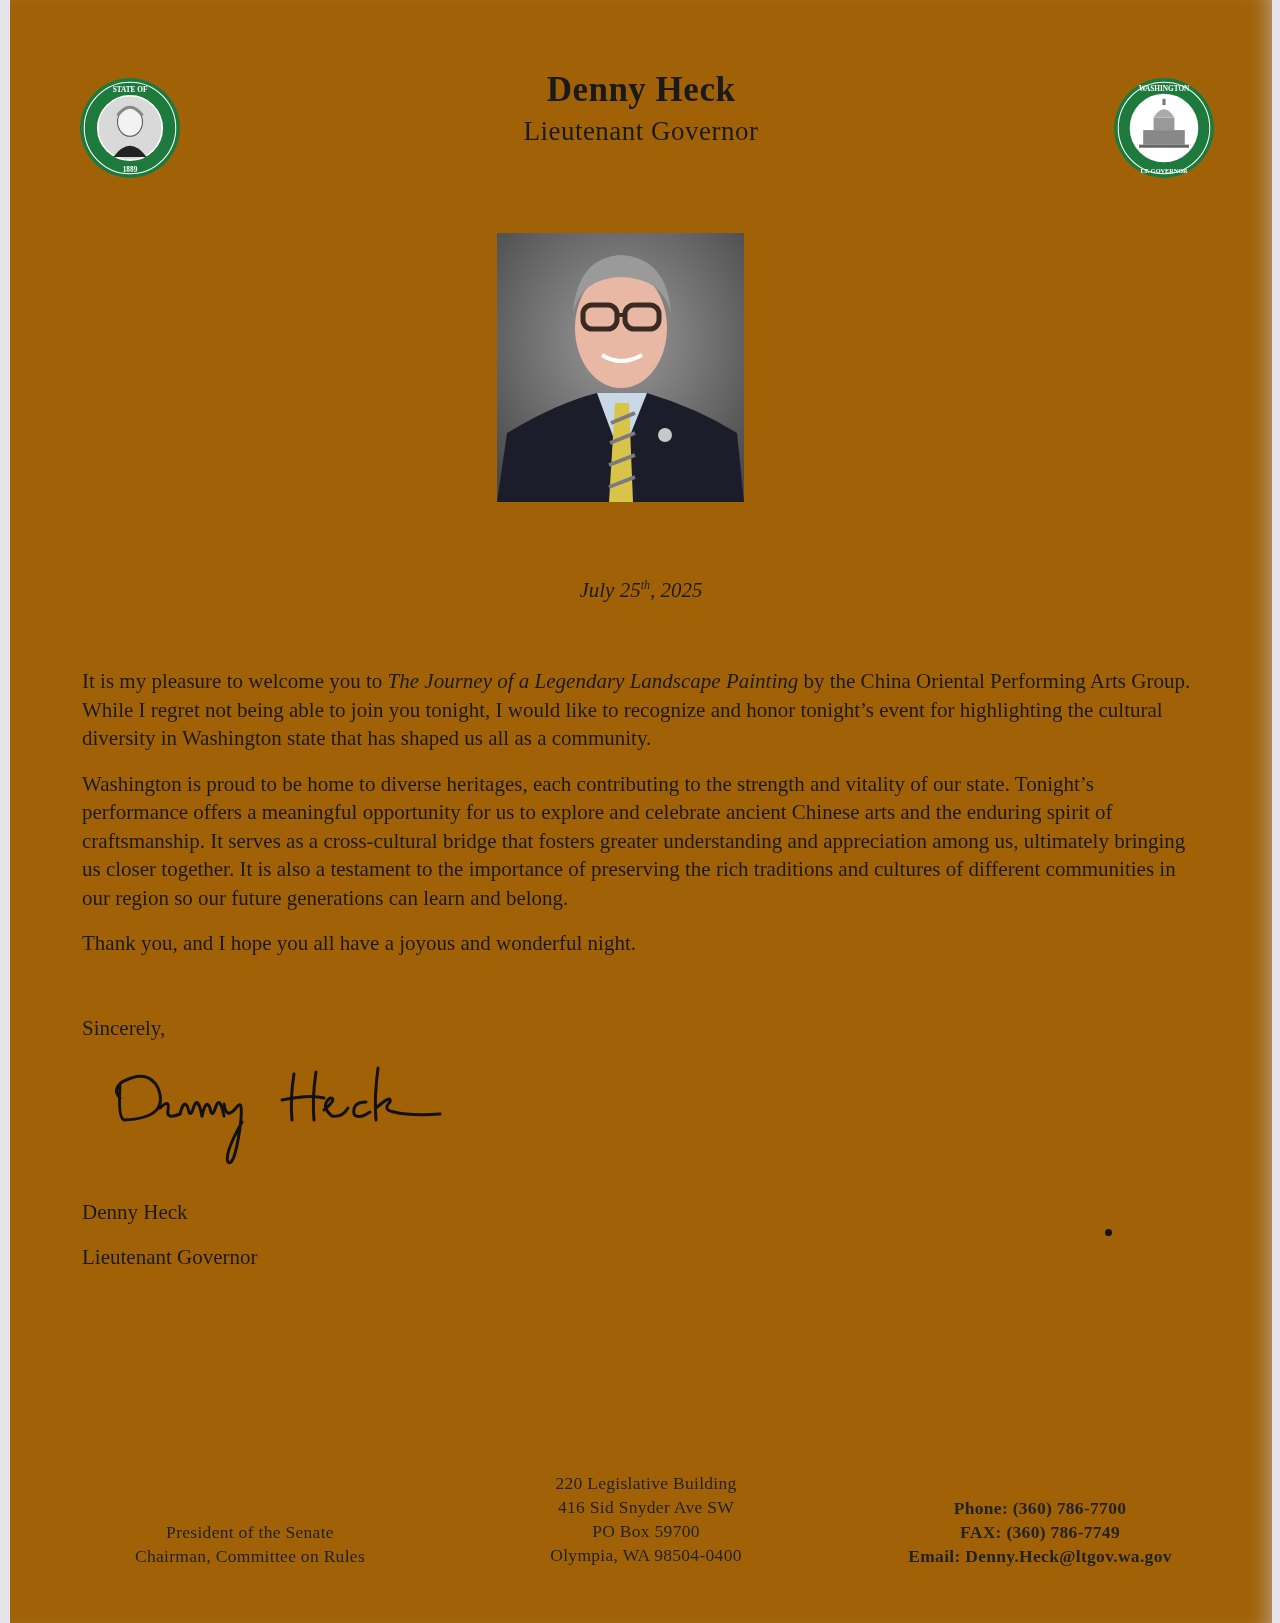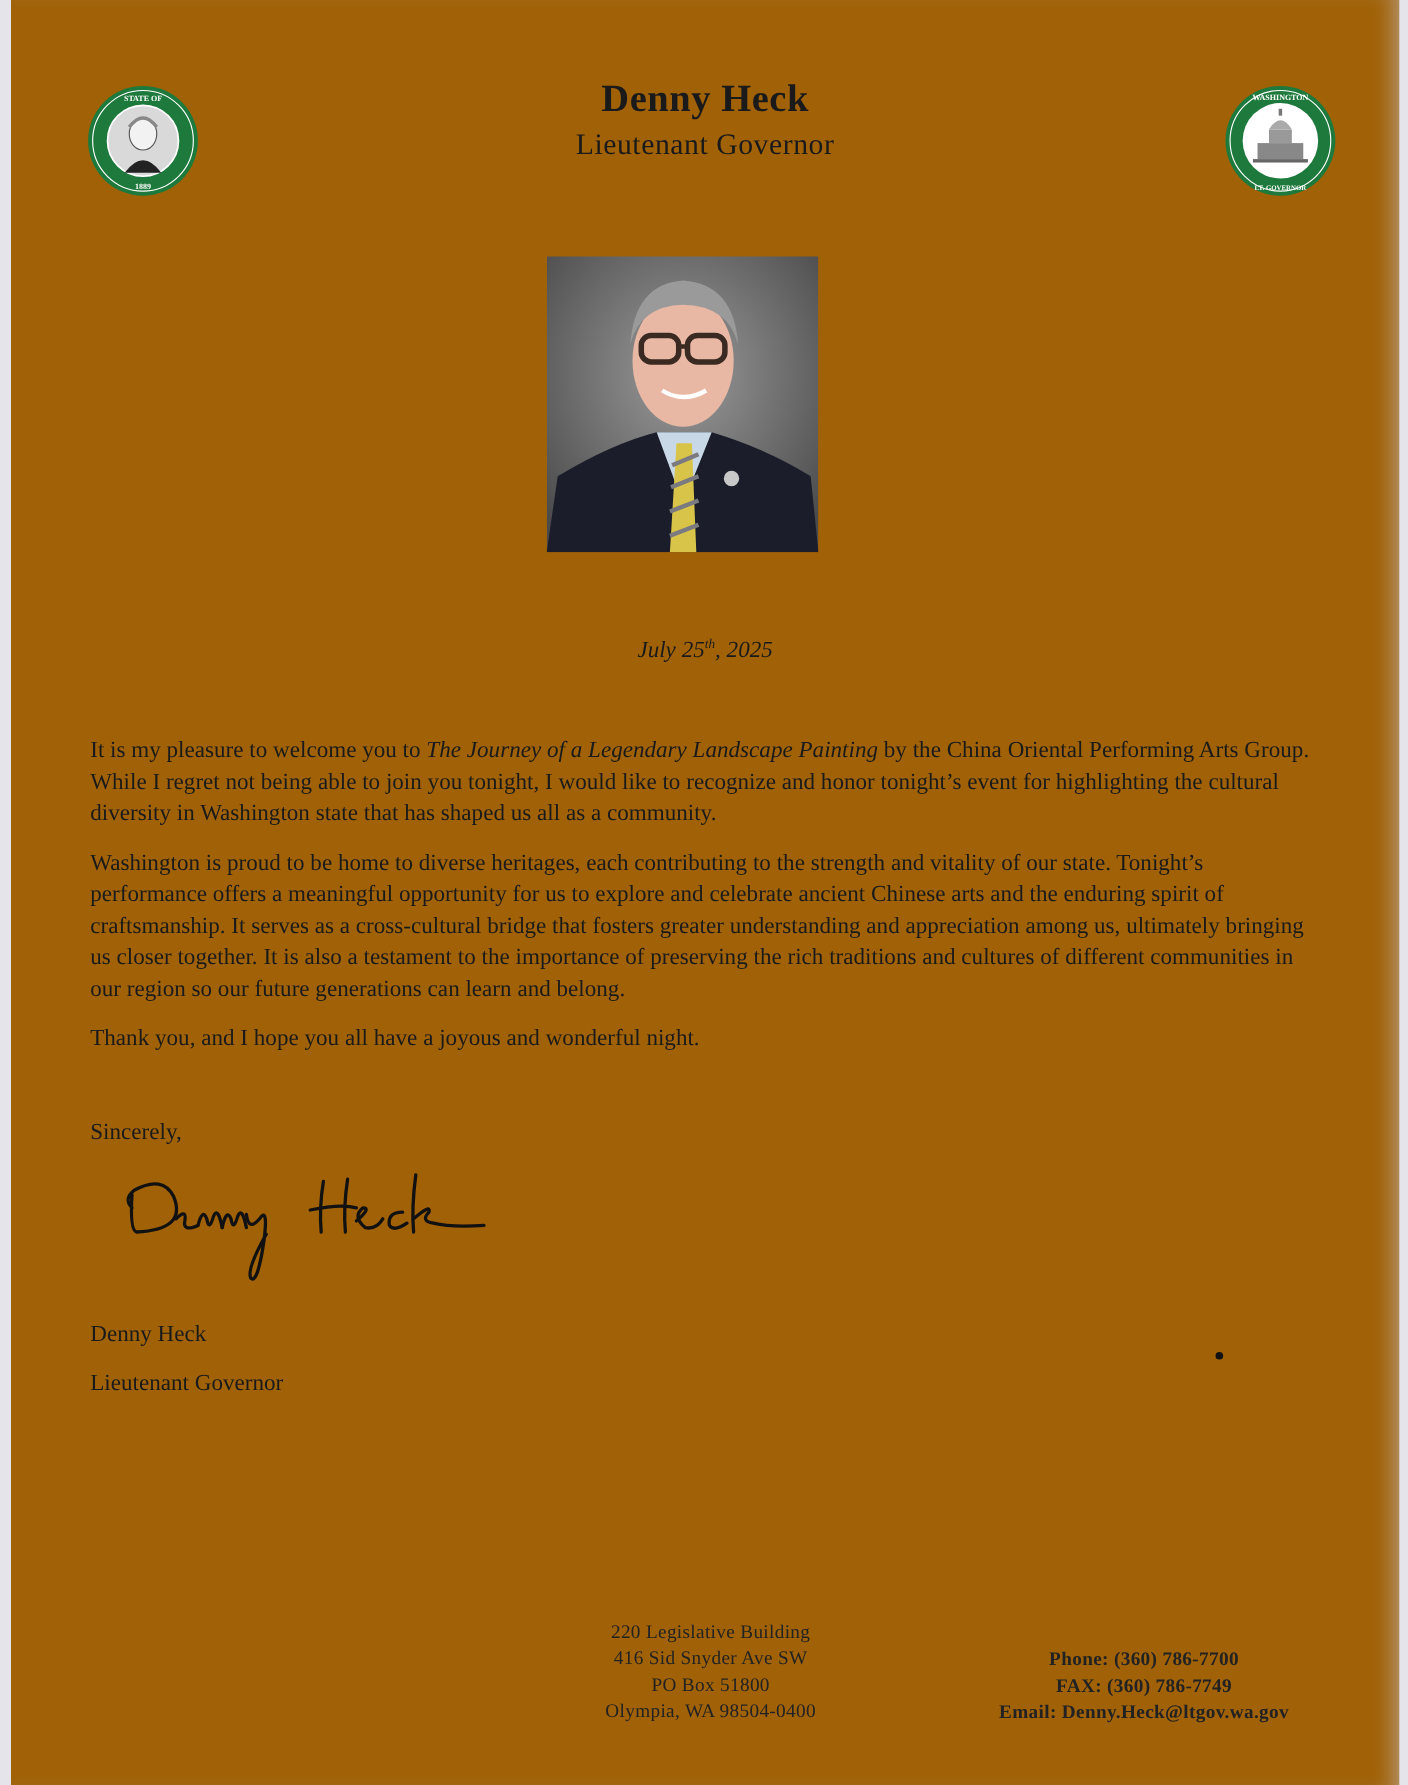--- a/index.html
+++ b/index.html
@@ -135,24 +135,28 @@
       <path d="M214 52 Q228 40 220 40 Q210 48 222 58 Q232 60 238 50"></path>
       <path d="M256 44 Q242 44 244 56 Q248 62 260 54"></path>
       <path d="M268 10 Q264 40 266 62 M266 50 Q282 36 280 44 Q272 52 284 54 Q300 58 330 56"></path>
     </g>
   </svg>
 
   <div class="abs sig-name">Denny Heck</div>
   <div class="abs sig-title">Lieutenant Governor</div>
   <div class="abs dot"></div>
 
+  <div class="abs footer foot-left">
+    <div>President of the Senate</div>
+    <div>Chairman, Committee on Rules</div>
+  </div>
   <div class="abs footer foot-mid">
     <div>220 Legislative Building</div>
     <div>416 Sid Snyder Ave SW</div>
-    <div>PO Box 51800</div>
+    <div>PO Box 59700</div>
     <div>Olympia, WA 98504-0400</div>
   </div>
   <div class="abs footer foot-right">
     <div>Phone: (360) 786-7700</div>
     <div>FAX: (360) 786-7749</div>
     <div>Email: Denny.Heck@ltgov.wa.gov</div>
   </div>
 </div>
 
 </body></html>

